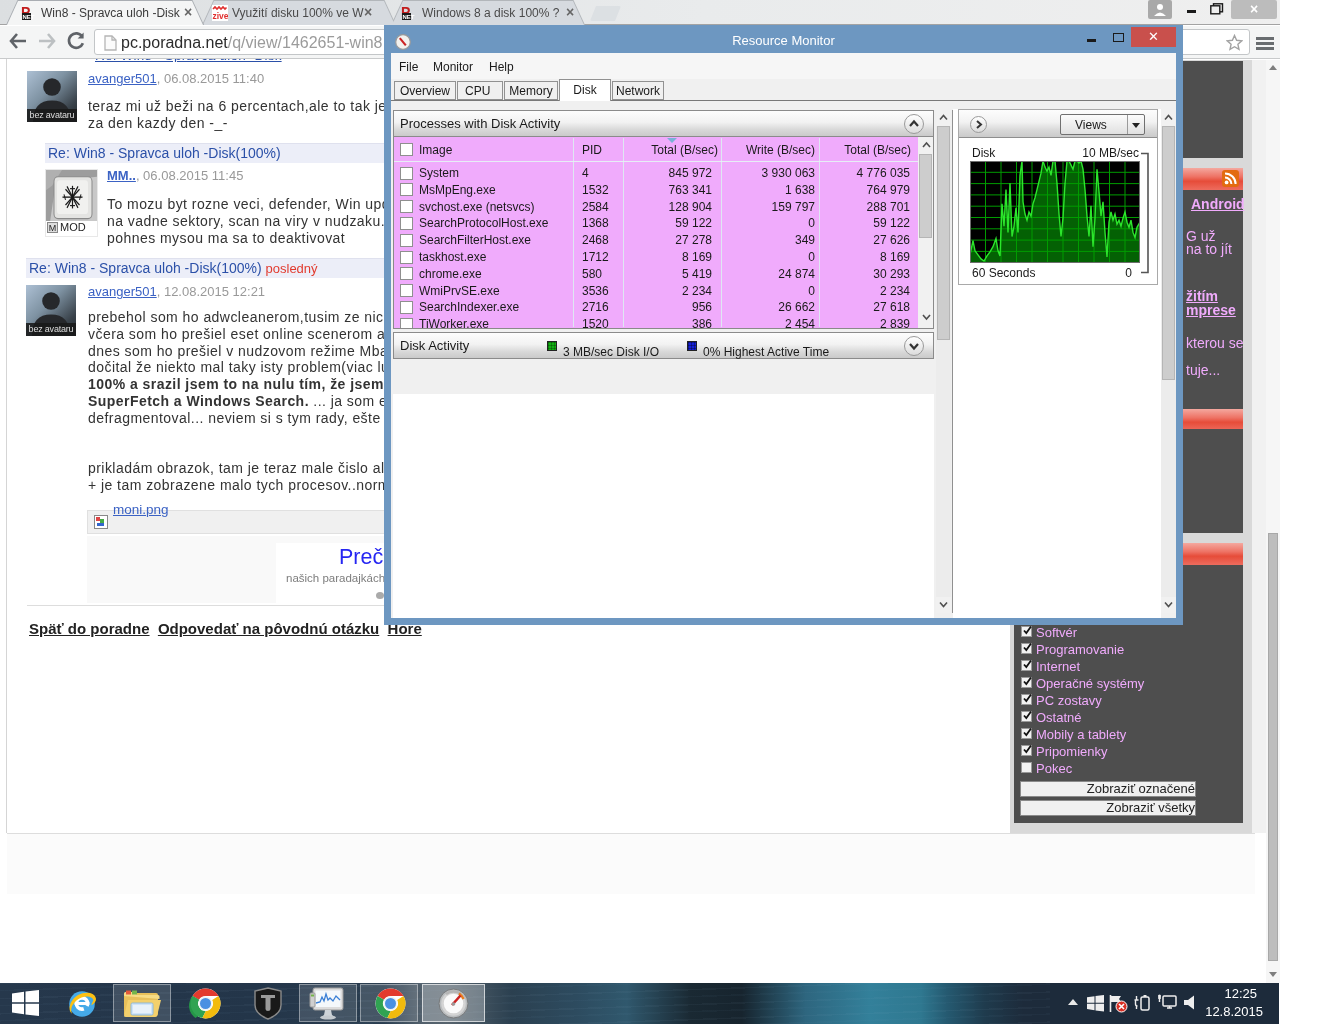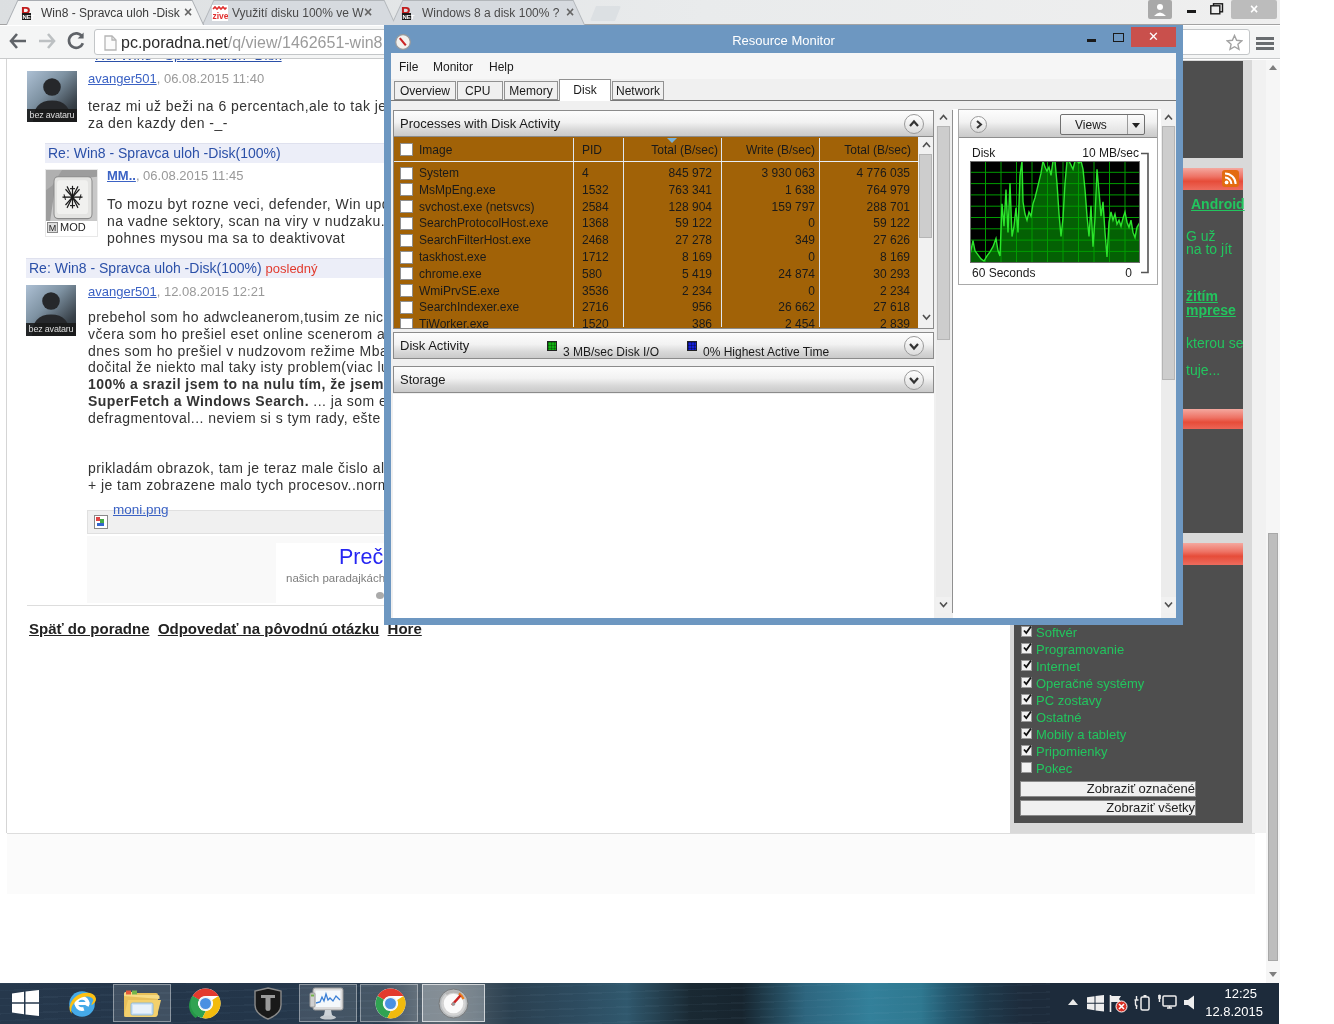--- a/index.html
+++ b/index.html
@@ -24,21 +24,21 @@
 .posthead { position:absolute; background:#eceef8; border-top:1px solid #dfe1ee; color:#2b50a8; font-size:14px; }
 .pdate { color:#999; } .plink { color:#3b62c4; text-decoration:underline; }
 .ptext { position:absolute; color:#333; font-size:14px; line-height:16.8px; letter-spacing:0.45px; white-space:pre; }
 .avatar1 { position:absolute; width:50px; height:51px; background:linear-gradient(135deg,#adc0d4 0%,#7e92a2 40%,#39424a 78%,#23282e 100%); overflow:hidden; }
 .avatar1 .cap { position:absolute; left:0; bottom:0; width:100%; height:13px; background:rgba(25,25,25,.88); color:#ddd; font-size:9px; letter-spacing:-0.2px; text-align:center; line-height:13px; }
 
 
 #sidebar { position:absolute; left:1010px; top:60px; width:242px; height:773px; background:#d9d9d9; }
 .sbdark { position:absolute; left:4px; width:229px; background:#4e4e4e; }
 .sbred { position:absolute; left:4px; width:229px; height:22px; background:linear-gradient(#f4a89f 0%,#ee7264 40%,#e64c39 60%,#ed6c5e 100%); }
-.sbw { position:absolute; color:#22c55e; font-size:14px; white-space:nowrap; }
+.sbw { position:absolute; color:#f0abfc; font-size:14px; white-space:nowrap; }
 .sbb { font-weight:bold; text-decoration:underline; }
 .sbchk { position:absolute; width:11px; height:11px; background:#f2f2f2; border:1px solid #999; }
 .sbchk svg { position:absolute; left:0px; top:-2px; }
 .sbbtn { position:absolute; left:6px; width:176px; height:16px; background:#f0f0f0; border:1px solid #8a8a8a; color:#222; font-size:13px; text-align:right; line-height:14px; }
 
 
 #scrollbar { position:absolute; left:1266px; top:60px; width:14px; height:923px; background:#f6f6f6; }
 
 
 #resmon { position:absolute; left:384px; top:25px; width:799px; height:600px; background:#6d97c1; }
@@ -344,21 +344,21 @@
     <div class="abs" style="left:0; top:47px; width:785px; height:1px; background:#787878;"></div>
     <div class="rmtab" style="left:168px; top:26px; width:52px; height:22px; background:#fff; border-bottom:none; line-height:20px; z-index:2;">Disk</div>
 
     <div class="sechead" style="top:57px;">
       <span style="margin-left:6px;">Processes with Disk Activity</span>
       <div class="chevbtn"><svg width="18" height="18" viewBox="0 0 18 18">
               <path d="M5 11 L9 6.5 L13 11" stroke="#333" stroke-width="2.2" fill="none"></path>
             </svg></div>
     </div>
 
-    <div class="abs" style="left:2px; top:84px; width:541px; height:192px; background:#a16207; border:1px solid #8a8a8a; border-top:none; overflow:hidden;">
+    <div class="abs" style="left:2px; top:84px; width:541px; height:192px; background:#f0abfc; border:1px solid #8a8a8a; border-top:none; overflow:hidden;">
       <div class="colsep" style="left:179px;"></div>
       <div class="colsep" style="left:229px;"></div>
       <div class="colsep" style="left:327px;"></div>
       <div class="colsep" style="left:425px;"></div>
       <div class="abs" style="left:0; top:24px; width:524px; height:1px; background:#e7edf6;"></div>
       <div class="abs" style="left:273px; top:1px; width:0; height:0; border-left:5px solid transparent; border-right:5px solid transparent; border-top:5px solid #7ab1d8;"></div>
       <div class="cbx" style="left:6px; top:6px;"></div>
       <div class="rmcell" style="left:25px; top:6px;">Image</div>
       <div class="rmcell" style="left:188px; top:6px;">PID</div>
       <div class="rnum" style="left:224px; top:6px; width:100px;">Total (B/sec)</div>
@@ -439,26 +439,20 @@
     <div class="sechead" style="top:279px;">
       <span style="margin-left:6px;">Disk Activity</span>
       <div class="abs" style="left:153px; top:8px; width:10px; height:10px; background:#10b010; border:1px solid #222; background-image:linear-gradient(rgba(0,0,0,.25) 1px, transparent 1px), linear-gradient(90deg, rgba(0,0,0,.25) 1px, transparent 1px); background-size:3px 3px;"></div>
       <div class="rmcell" style="left:169px; top:7px;">3 MB/sec Disk I/O</div>
       <div class="abs" style="left:293px; top:8px; width:10px; height:10px; background:#1520d6; border:1px solid #222; background-image:linear-gradient(rgba(0,0,0,.3) 1px, transparent 1px), linear-gradient(90deg, rgba(0,0,0,.3) 1px, transparent 1px); background-size:3px 3px;"></div>
       <div class="rmcell" style="left:309px; top:7px;">0% Highest Active Time</div>
       <div class="chevbtn"><svg width="18" height="18" viewBox="0 0 18 18">
               <path d="M5 7 L9 11.5 L13 7" stroke="#333" stroke-width="2.2" fill="none"></path>
             </svg></div>
     </div>
-    <div class="sechead" style="top:313px;">
-      <span style="margin-left:6px;">Storage</span>
-      <div class="chevbtn"><svg width="18" height="18" viewBox="0 0 18 18">
-              <path d="M5 7 L9 11.5 L13 7" stroke="#333" stroke-width="2.2" fill="none"></path>
-            </svg></div>
-    </div>
     <div class="abs" style="left:2px; top:341px; width:541px; height:224px; background:#fff;"></div>
 
     <div class="sbar" style="left:545px; top:57px; width:15px; height:503px; background:#ececec;">
       <div class="sbtn" style="top:0;"><svg width="15" height="15" viewBox="0 0 15 15">
               <path d="M4 9.5 L7.5 5.5 L11 9.5" stroke="#505050" stroke-width="1.6" fill="none"></path>
             </svg></div>
       <div class="sthumb" style="top:16px; width:13px; height:214px;"></div>
       <div class="sbtn" style="top:487px;"><svg width="15" height="15" viewBox="0 0 15 15">
               <path d="M4 5.5 L7.5 9.5 L11 5.5" stroke="#505050" stroke-width="1.6" fill="none"></path>
             </svg></div>

